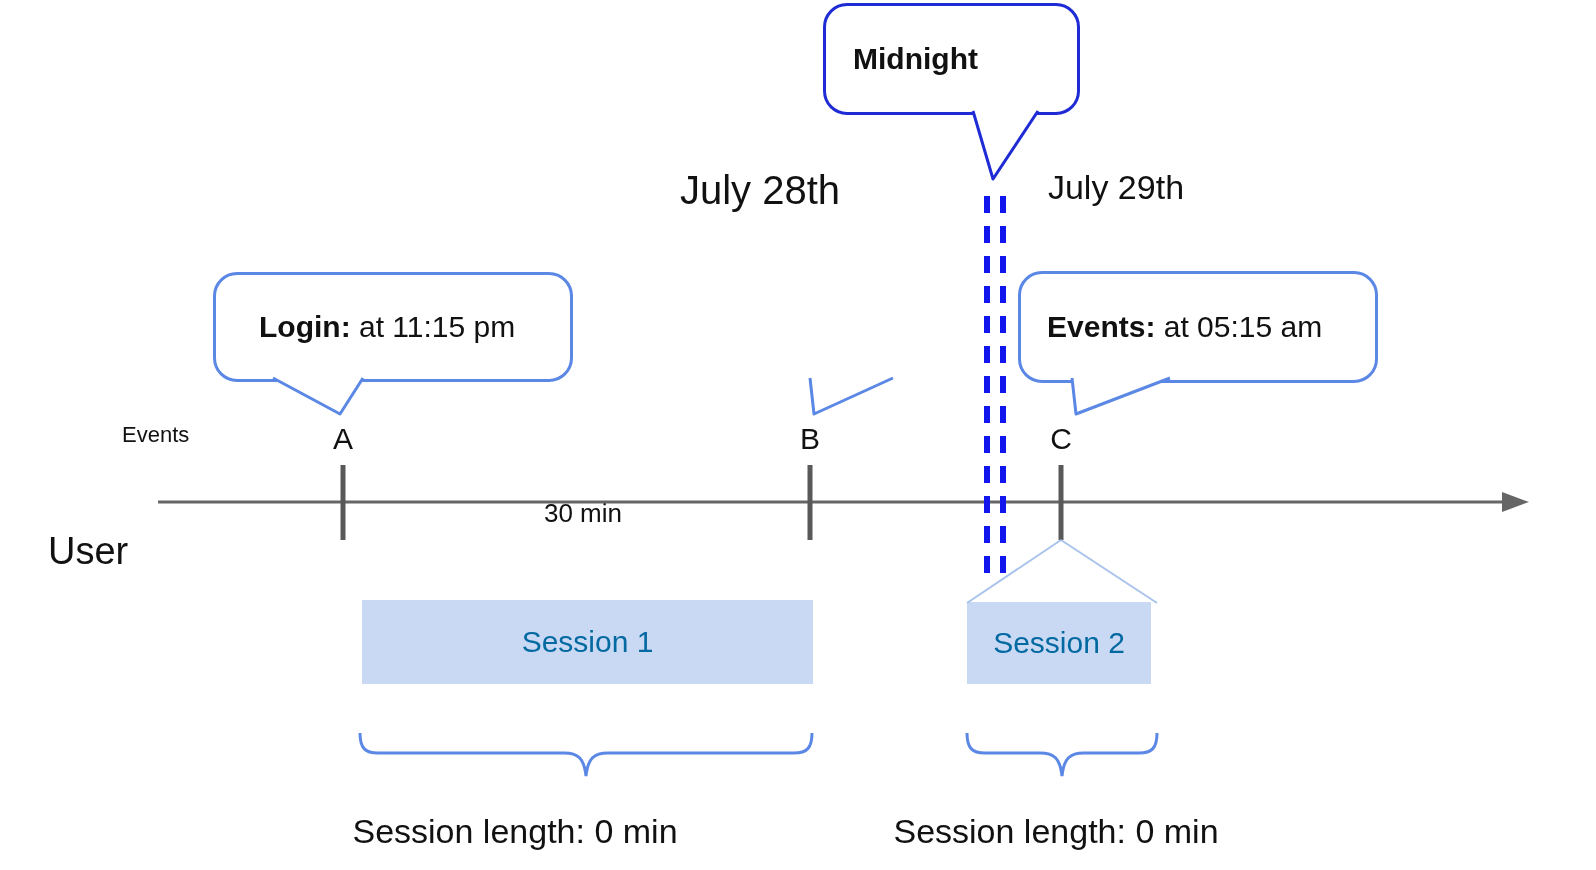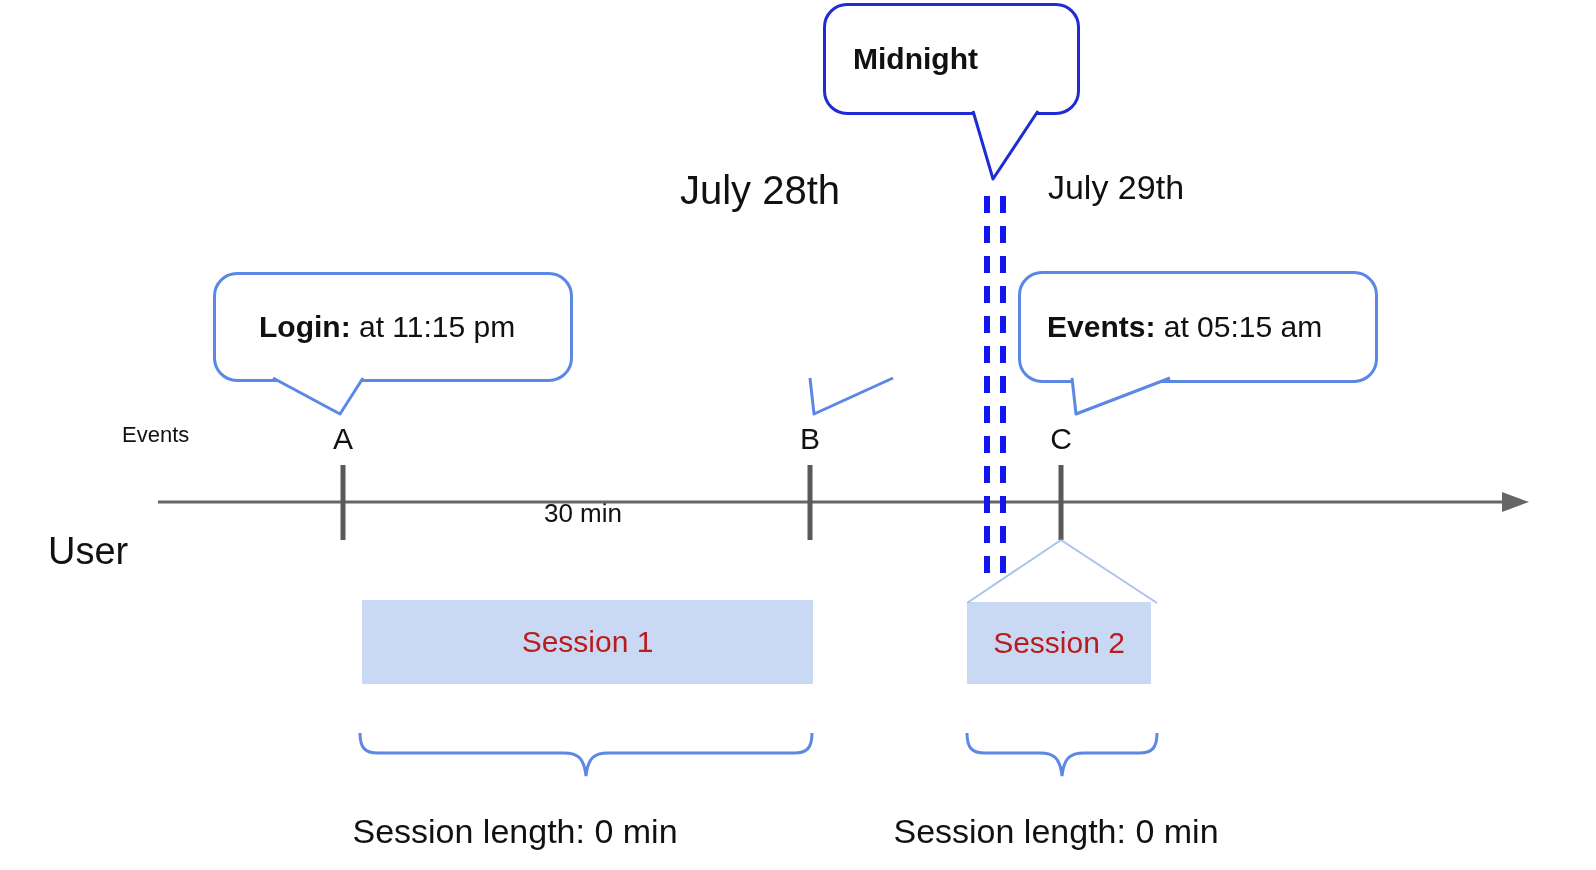--- a/index.html
+++ b/index.html
@@ -13,21 +13,21 @@
     position:absolute;box-sizing:border-box;background:#ffffff;
     border:3px solid #5b87e5;border-radius:24px;
     display:flex;align-items:center;z-index:2;
   }
   .callout .callout-text{font-size:30px;white-space:pre;}
   .callout .callout-title{font-weight:bold;}
   .callout.midnight{border-color:#1f2bd4;}
   .session-box{
     position:absolute;box-sizing:border-box;background:#c9d8f3;
     display:flex;align-items:center;justify-content:center;
-    font-size:30px;color:#b91c1c;z-index:1;
+    font-size:30px;color:#0369a1;z-index:1;
   }
   .txt{position:absolute;z-index:2;}
   svg.overlay{position:absolute;left:0;top:0;z-index:5;pointer-events:none;}
 </style>
 </head>
 <body>
 
 <div id="canvas">
 
   <div class="callout midnight" style="left:823px;top:3px;width:257px;height:112px;padding-left:27px;">

